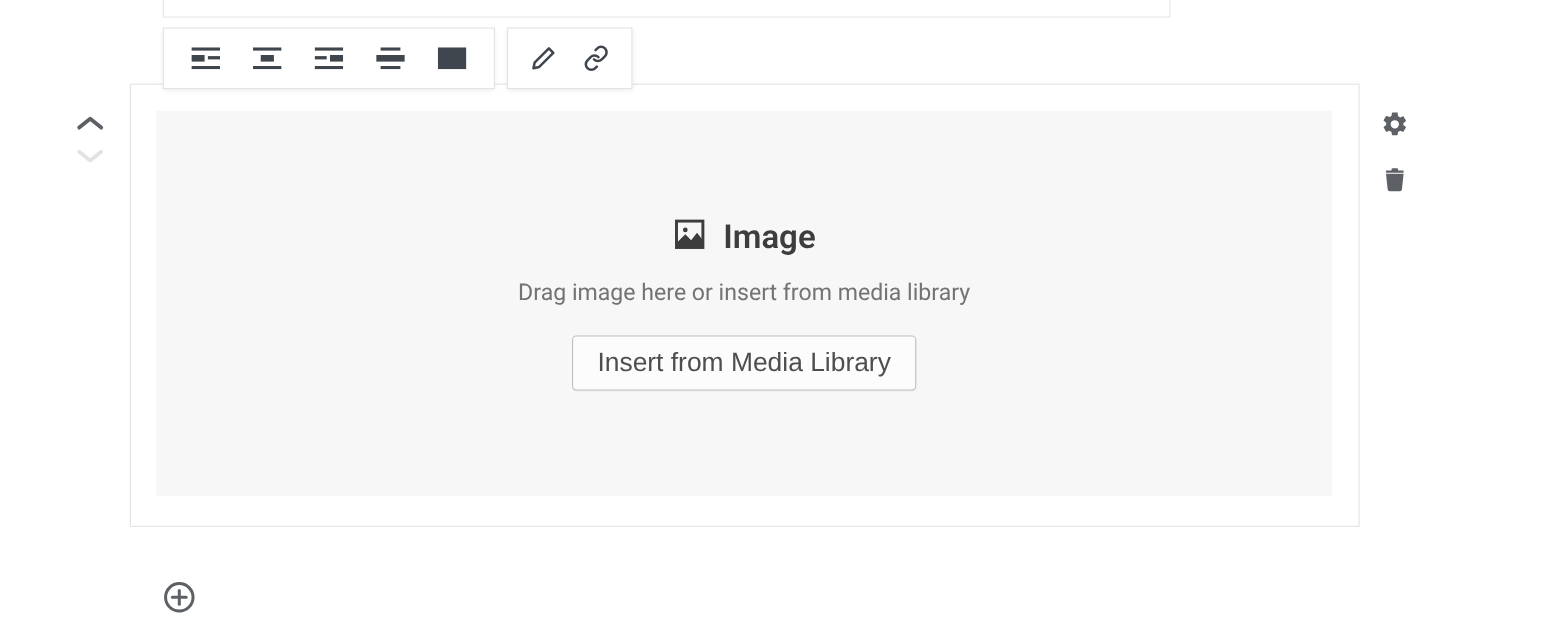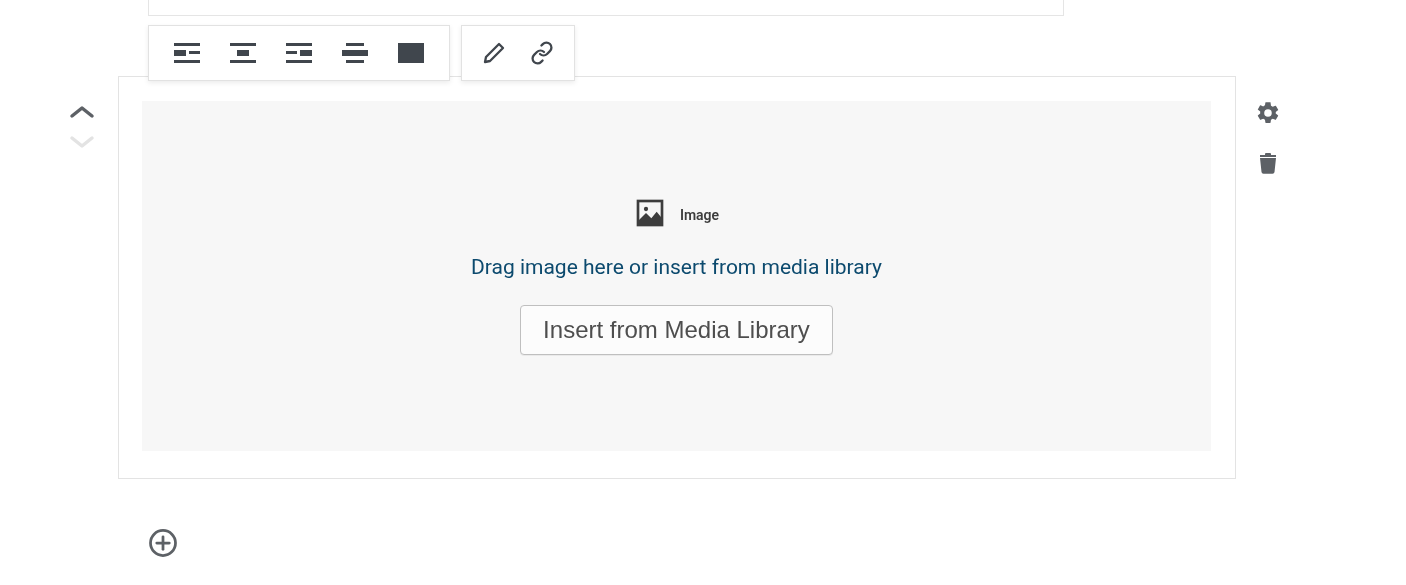--- a/index.html
+++ b/index.html
@@ -102,27 +102,27 @@
     justify-content: center;
     gap: 22px;
     padding: 20px;
   }
   .ph-header {
     display: flex;
     align-items: center;
     gap: 14px;
   }
   .ph-title {
-    font-size: 14px;
+    font-size: 30px;
     font-weight: 600;
     color: #3d3d3d;
   }
   .ph-desc {
     font-size: 21px;
-    color: #0c4a6e;
+    color: #737373;
   }
   .ph-insert-btn {
     margin-top: 4px;
     padding: 10px 22px;
     font-size: 24px;
     color: #4e4e4e;
     background: #fcfcfc;
     border: 1px solid #bfbfbf;
     border-radius: 4px;
     cursor: pointer;

